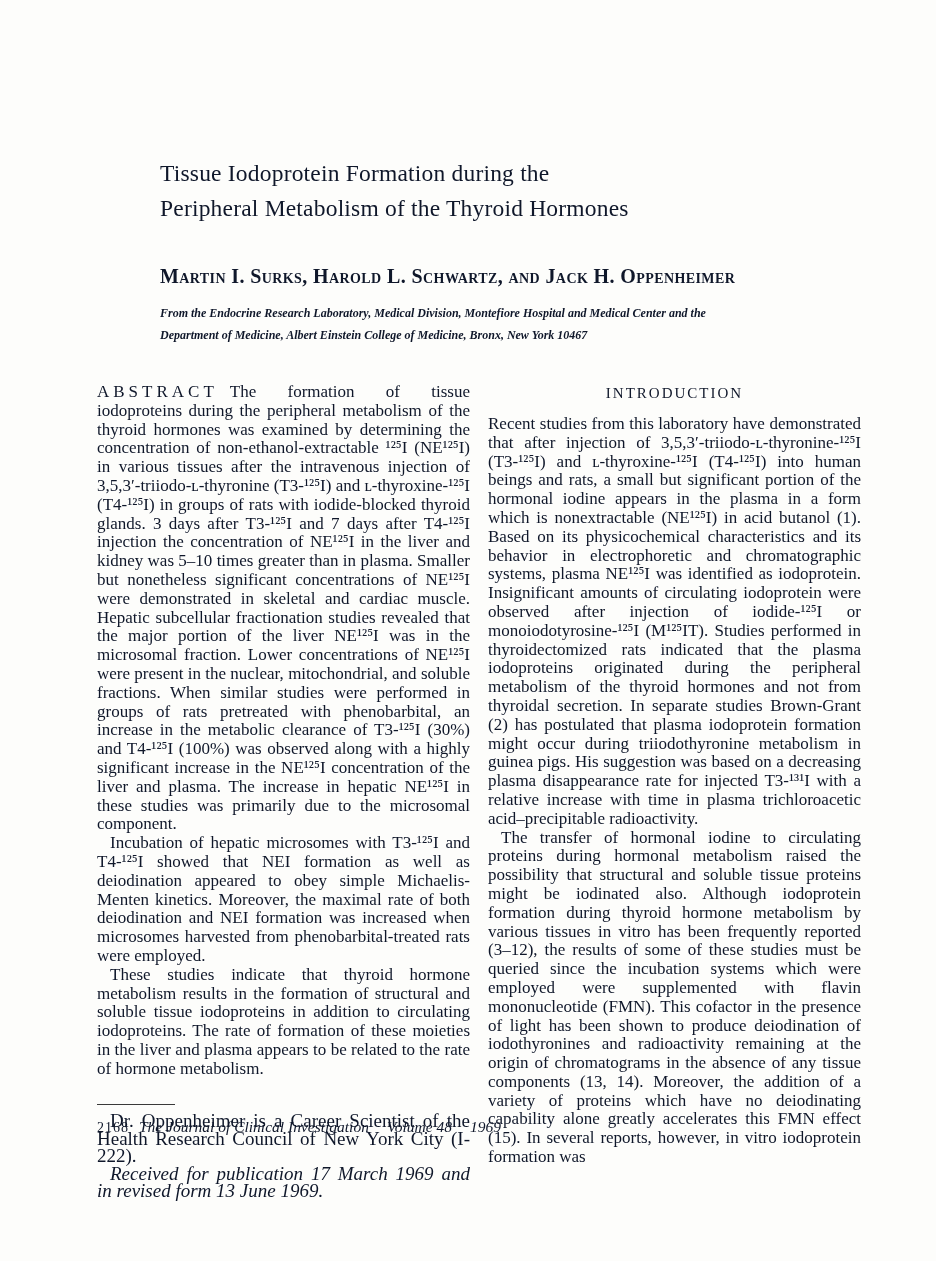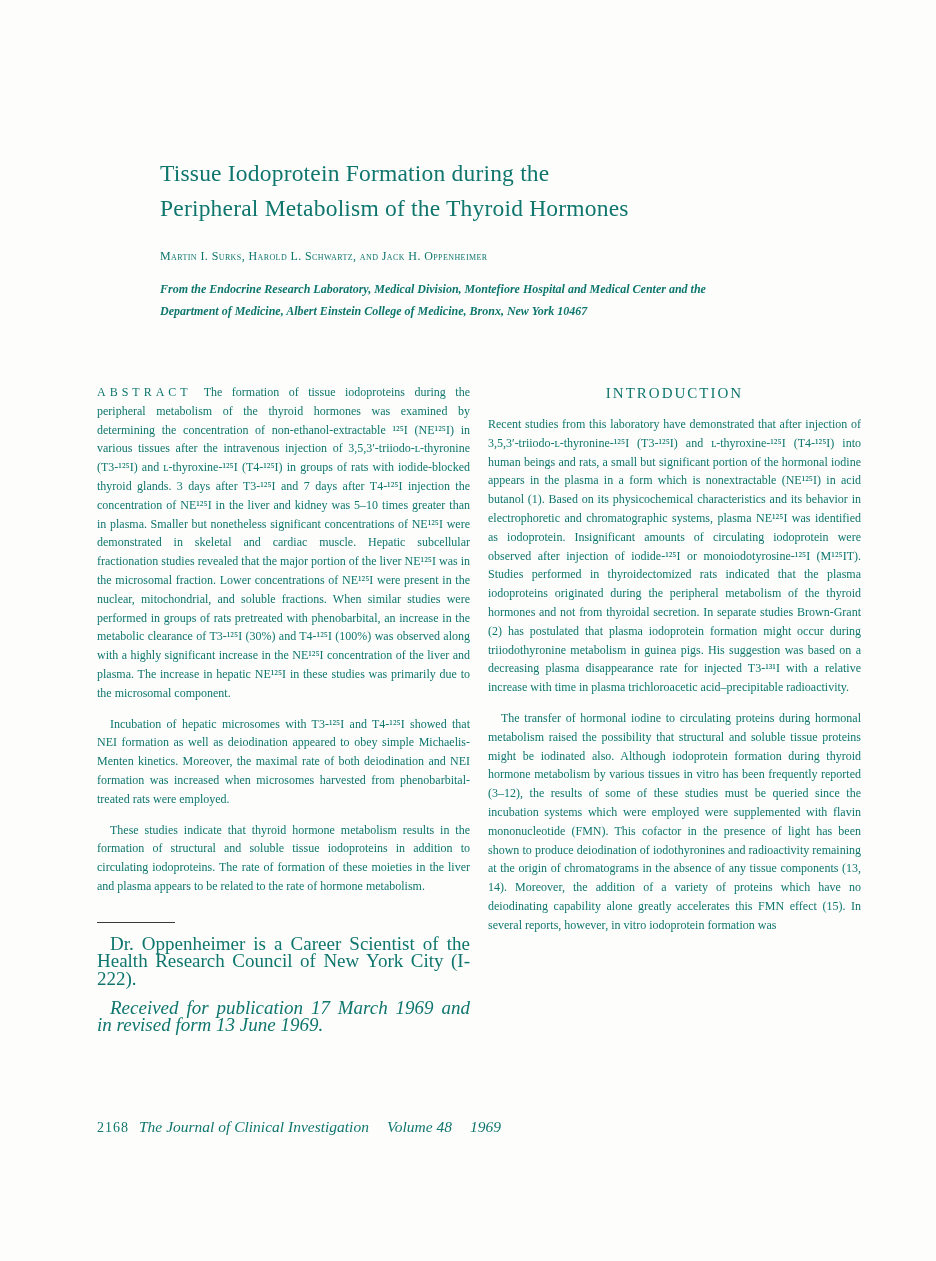--- a/index.html
+++ b/index.html
@@ -3,34 +3,35 @@
 <meta charset="utf-8">
 <style>
   * { margin: 0; padding: 0; box-sizing: border-box; }
   html, body { background: #ffffff; }
   .page {
     position: relative;
     width: 936px;
     height: 1261px;
     margin: 0 auto;
     background: #fdfdfb;
-    color: #0f766e;
+    color: #0f172a;
     font-family: "Liberation Serif", "DejaVu Serif", serif;
     overflow: hidden;
   }
 
   
   .title-block { position: absolute; left: 160px; top: 156px; width: 620px; }
   .title { font-size: 23.5px; line-height: 35px; font-weight: 400; letter-spacing: 0.2px; }
   .title .tl { display: block; }
   .authors {
-    margin-top: 23px;
-    font-size: 12px;
+    margin-top: 39px;
+    font-size: 20px;
     font-variant: small-caps;
     letter-spacing: 0.4px;
+    font-weight: bold;
   }
   .affiliation {
     margin-top: 15px;
     width: 566px;
     font-style: italic;
     font-weight: bold;
     font-size: 12px;
     line-height: 21.5px;
   }
 
@@ -38,25 +39,25 @@
   .columns {
     position: absolute;
     left: 97px;
     top: 383px;
     width: 764px;
     display: flex;
     gap: 18px;
   }
   .col { width: 373px; }
   .para {
-    font-size: 12px;
+    font-size: 17px;
     line-height: 18.8px;
     text-align: justify;
   }
-  .indent { text-indent: 13px; margin-top: 12px; }
+  .indent { text-indent: 13px; }
   .runin {
     letter-spacing: 4px;
     margin-right: 12px;
   }
   .intro-heading {
     text-align: center;
     font-size: 15px;
     font-weight: 400;
     letter-spacing: 2px;
     margin-top: 2px;

